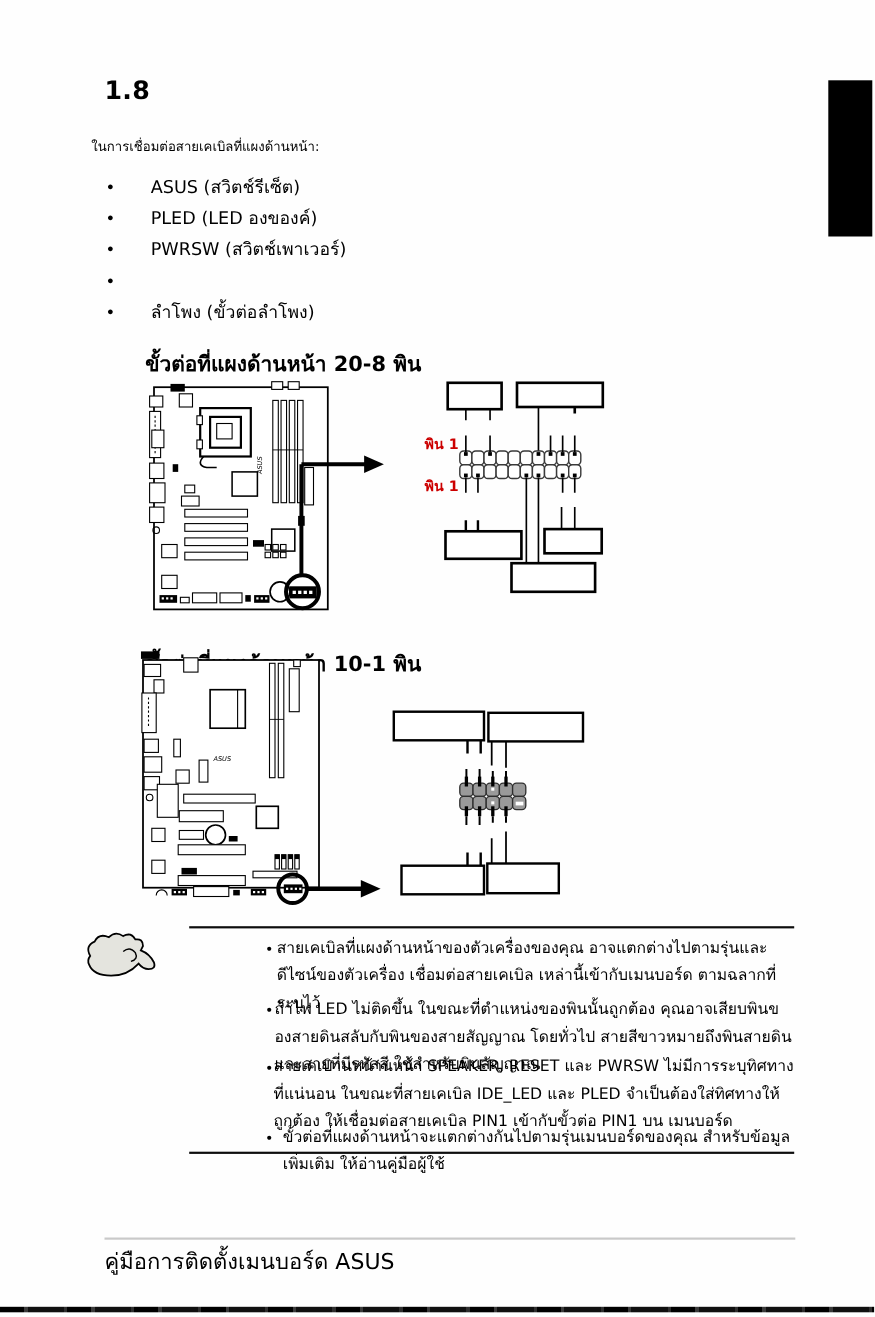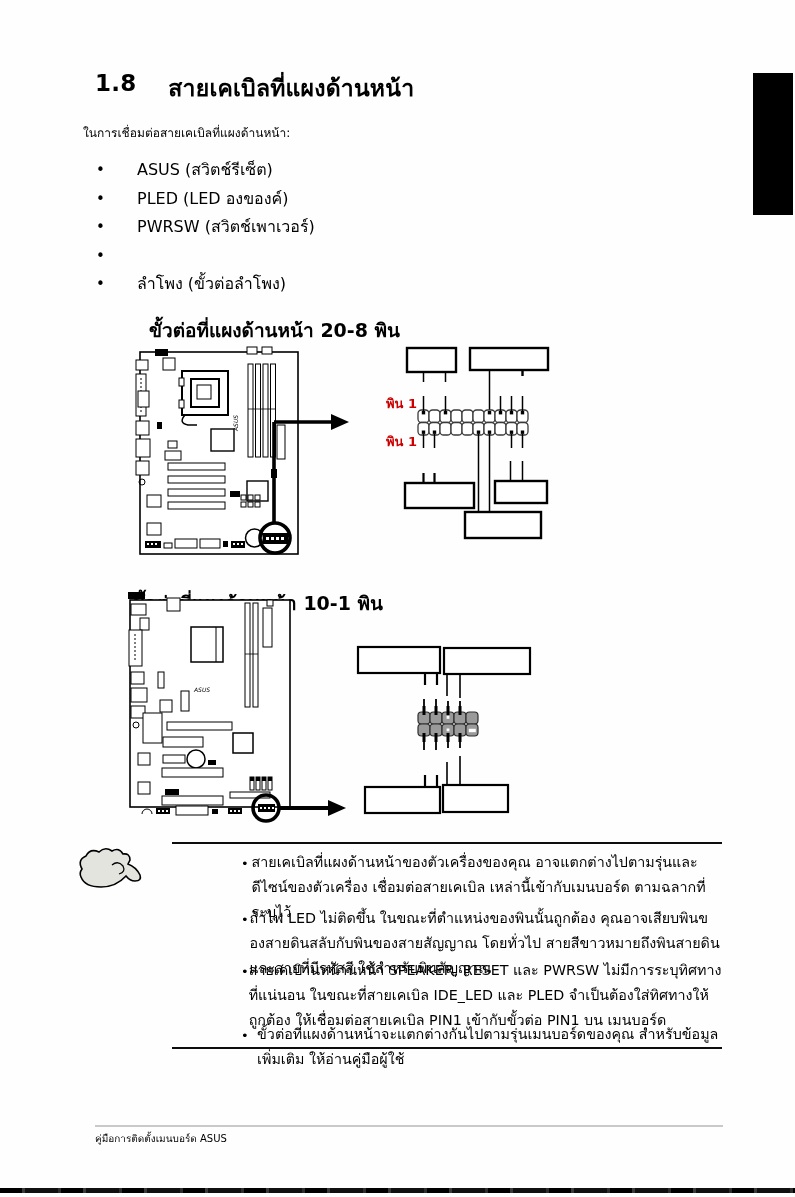--- a/index.html
+++ b/index.html
@@ -3,48 +3,47 @@
 <meta charset="utf-8">
 <style>
   * { margin:0; padding:0; box-sizing:border-box; }
   html,body { background:#ffffff; }
   .page {
     position:relative; width:795px; height:1197px; background:#fefefe;
     font-family:"DejaVu Sans","Liberation Sans",sans-serif; color:#000; overflow:hidden;
   }
   .abs { position:absolute; }
   .chapter-tab { right:2px; top:73px; width:40px; height:142px; background:#000; }
-  .title-row { left:95px; top:70px; display:flex; gap:32px; font-weight:bold; font-size:23px; letter-spacing:0.2px; }
+  .title-row { left:95px; top:70px; display:flex; gap:32px; font-weight:bold; font-size:23px; letter-spacing:0.2px;align-items:center; }
   .intro { left:83px; top:123px; font-size:12px; }
   .cables { left:96px; top:158px; font-size:16px; }
   .cable { display:flex; line-height:24px; margin-bottom:4.5px; }
   .cable .b { width:41px; font-size:15px; }
   .h2 { left:132px; font-size:19px; font-weight:bold; }
   .note { left:241px; width:482px; font-size:14.3px; line-height:25px; display:flex; }
   .note .b { width:21px; font-size:13px; padding-top:1px; }
   .rule { background:#0d0d0d; height:2px; }
   .footer-rule { background:#c9c9c9; height:2px; }
-  .footer-text { left:95px; top:1131px; font-size:10px; }
+  .footer-text { left:95px; top:1131px; font-size:20px; }
   .scan-strip { left:0; top:1188px; width:795px; height:5px;
     background:repeating-linear-gradient(90deg,#000 0 22px,#3a3a3a 22px 25px,#101010 25px 58px,#2e2e2e 58px 61px); }
   svg .pin1 { font-weight:bold; fill:#cc0000; font-size:13px; font-family:"DejaVu Sans",sans-serif; }
   svg .logo { font-size:6px; font-style:italic; fill:#000; font-family:"DejaVu Sans",sans-serif; }
   svg .ln   { stroke:#000; }
   svg .box  { fill:#fff; stroke:#000; }
 </style>
 </head>
 <body>
 
 <div class="page">
 
   <div class="abs chapter-tab"></div>
 
   <div class="abs title-row">
     <span>1.8</span>
-    <span>สายเคเบิลที่แผงด้านหน้า</span>
   </div>
 
   <div class="abs intro">ในการเชื่อมต่อสายเคเบิลที่แผงด้านหน้า:</div>
 
   <div class="abs cables">
     <div class="cable">
         <span class="b">•</span>
         <span>ASUS (สวิตช์รีเซ็ต)</span>
       </div>
     <div class="cable">
@@ -57,21 +56,21 @@
       </div>
     <div class="cable">
         <span class="b">•</span>
       </div>
     <div class="cable">
         <span class="b">•</span>
         <span>ลำโพง (ขั้วต่อลำโพง)</span>
       </div>
   </div>
 
-  <div class="abs h2" style="top:315px;margin-left:17px;">ขั้วต่อที่แผงด้านหน้า 20-8 พิน</div>
+  <div class="abs h2" style="top:315px;">ขั้วต่อที่แผงด้านหน้า 20-8 พิน</div>
 
   <svg class="abs" style="left:135px; top:345px;" width="215" height="215" viewBox="0 0 215 215">
     <rect x="5" y="7" width="158" height="202" class="box" stroke-width="1.6"></rect>
 
     <rect x="20" y="4" width="13" height="7" fill="#000"></rect>
     <rect x="112" y="2" width="10" height="7" class="box"></rect>
     <rect x="127" y="2" width="10" height="7" class="box"></rect>
     <rect x="28" y="13" width="12" height="12" class="box"></rect>
 
     <g>

